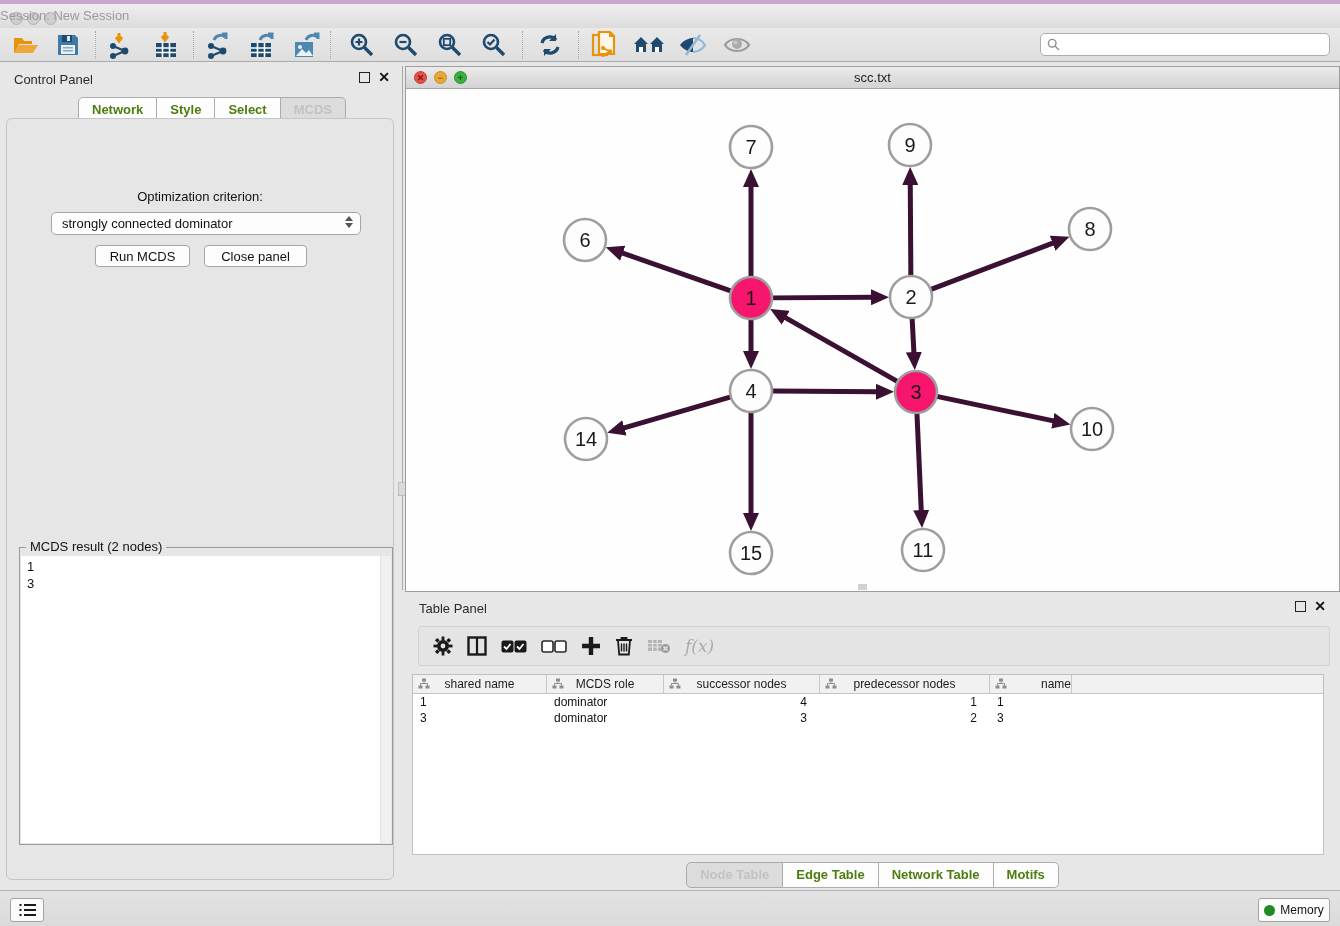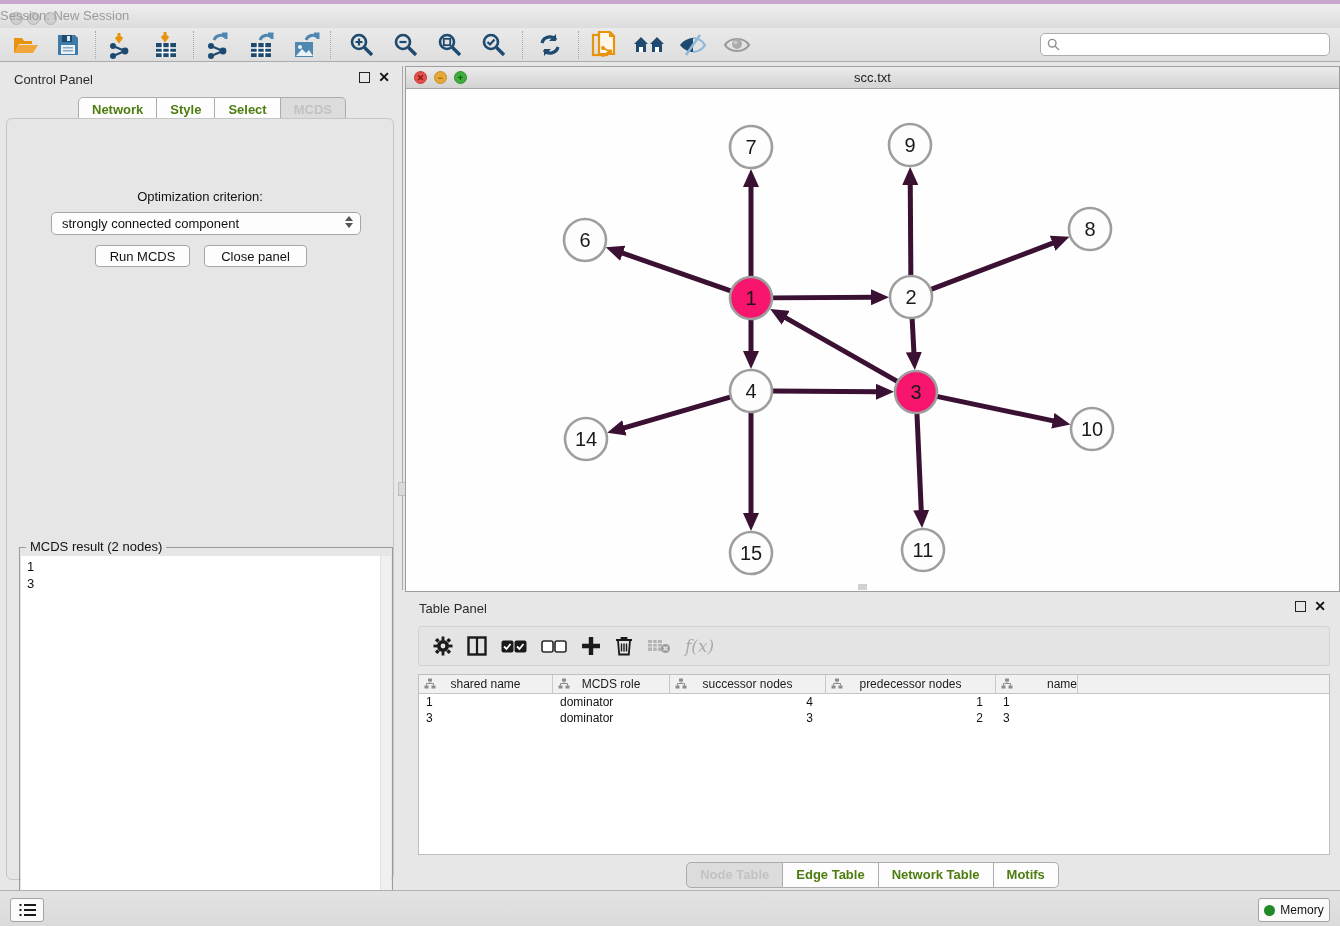--- a/index.html
+++ b/index.html
@@ -29,21 +29,21 @@
   .tab:last-child { border-radius:0 5px 5px 0; }
   .tab.selected { background:#DCDCDC; color:#C2C2C2; }
   .cp-tabs { position:absolute; left:78px; top:31px; }
   .cp-inner { position:absolute; left:6px; top:52px; width:388px; height:762px; background:#E6E6E6; border:1px solid #C6C6C6; border-radius:6px; }
   .opt-label { position:absolute; left:0; right:0; top:70px; text-align:center; font-size:13px; color:#111; }
   .dropdown { position:absolute; left:44px; top:93px; width:310px; height:23px; background:#FDFDFD; border:1px solid #A5A5A5; border-radius:5px; font-size:13px; color:#111; display:flex; align-items:center; padding-left:10px; }
   .dd-stepper { position:absolute; right:7px; top:3px; display:flex; flex-direction:column; gap:2px; }
   .dd-up { width:0; height:0; border-left:4px solid transparent; border-right:4px solid transparent; border-bottom:5px solid #555; }
   .dd-down { width:0; height:0; border-left:4px solid transparent; border-right:4px solid transparent; border-top:5px solid #555; }
   .cp-btn { position:absolute; top:126px; height:22px; background:#FDFDFD; border:1px solid #A5A5A5; border-radius:4px; font-size:13px; color:#111; display:flex; align-items:center; justify-content:center; }
-  .fieldset { position:absolute; left:12px; top:428px; width:374px; height:378px; border:1px solid #9B9B9B; }
+  .fieldset { position:absolute; left:12px; top:428px; width:374px; height:298px; border:1px solid #9B9B9B; }
   .fieldset .legend { position:absolute; left:6px; top:-9px; background:#E6E6E6; padding:0 4px; font-size:13px; color:#111; }
   .listbox { position:absolute; left:1px; top:8px; right:1px; bottom:1px; background:#fff; font-size:13px; color:#111; padding:2px 0 0 6px; line-height:17px; }
   .listbox .scrolltrack { position:absolute; right:0; top:0; bottom:0; width:11px; background:#F0F0F0; border-left:1px solid #E2E2E2; }
   .v-divider { position:absolute; left:402px; top:66px; width:1px; height:524px; background:#A9A9A9; }
   .v-handle { position:absolute; left:398px; top:482px; width:9px; height:14px; background:#DADADA; border:1px solid #BDBDBD; }
 
   
   .net-window { position:absolute; left:405px; top:66px; width:935px; height:526px; border:1px solid #9E9E9E; background:#fff; }
   .net-titlebar { position:absolute; left:0; top:0; right:0; height:22px; background:linear-gradient(#EBEBEB,#D3D3D3); border-bottom:1px solid #A5A5A5; }
   .net-title { position:absolute; left:0; right:0; top:3px; text-align:center; font-size:13px; color:#222; }
@@ -52,21 +52,21 @@
   .light.yellow { background:#E6A838; border:1px solid #C98F22; color:#8A5D05; }
   .light.green { background:#3FAE3E; border:1px solid #2C8F2E; color:#0C5B10; }
   .net-canvas { position:absolute; left:0; top:22px; width:933px; height:502px; background:#FEFEFE; }
   .canvas-thumb { position:absolute; left:452px; bottom:1px; width:9px; height:6px; background:#D2D2D2; }
 
   
   .table-panel { position:absolute; left:405px; top:595px; width:935px; height:295px; }
   .tp-toolbar { position:absolute; left:13px; top:31px; width:912px; height:40px; background:#E4E4E4; border:1px solid #D2D2D2; border-radius:3px; display:flex; align-items:center; gap:14px; padding-left:14px; }
   .tp-icon { display:flex; align-items:center; justify-content:center; height:28px;text-align:right; }
   .fx { font-family:"DejaVu Serif", serif; font-style:italic; font-size:17px; color:#ABABAB; }
-  .dtable { position:absolute; left:13px; top:79px; width:912px; height:181px; background:#fff; border:1px solid #BFBFBF; font-size:12px; }
+  .dtable { position:absolute; left:7px; top:79px; width:912px; height:181px; background:#fff; border:1px solid #BFBFBF; font-size:12px; }
   .thead { display:flex; height:19px; background:#F1F1F1; border-bottom:1px solid #C4C4C4; }
   .th { position:relative; border-right:1px solid #C9C9C9; display:flex; align-items:center; justify-content:center; color:#1C1C1C; }
   .th .tree-ic { position:absolute; left:5px; top:3px; }
   .trow { display:flex; height:16px; line-height:16px; color:#111; }
   .td { overflow:hidden; white-space:nowrap; }
   .td.left { padding-left:7px; text-align:left; }
   .td.right { padding-right:13px; text-align:right; }
   .tp-tabs { position:absolute; left:0; right:0; top:267px; display:flex; justify-content:center; }
 
   
@@ -242,21 +242,21 @@
   </div>
   <div class="tabstrip cp-tabs" id="cp-tabs">
       <div class="tab">Network</div>
       <div class="tab">Style</div>
       <div class="tab">Select</div>
       <div class="tab selected">MCDS</div>
     </div>
   <div class="cp-inner">
     <div class="opt-label">Optimization criterion:</div>
     <div class="dropdown">
-      <span>strongly connected component</span>
+      <span>strongly connected dominator</span>
       <span class="dd-stepper">
           <span class="dd-up"></span>
           <span class="dd-down"></span>
         </span>
     </div>
     <div class="cp-btn" style="left:88px; width:95px;">
         <span>Run MCDS</span>
       </div>
     <div class="cp-btn" style="left:197px; width:103px;">
         <span>Close panel</span>

